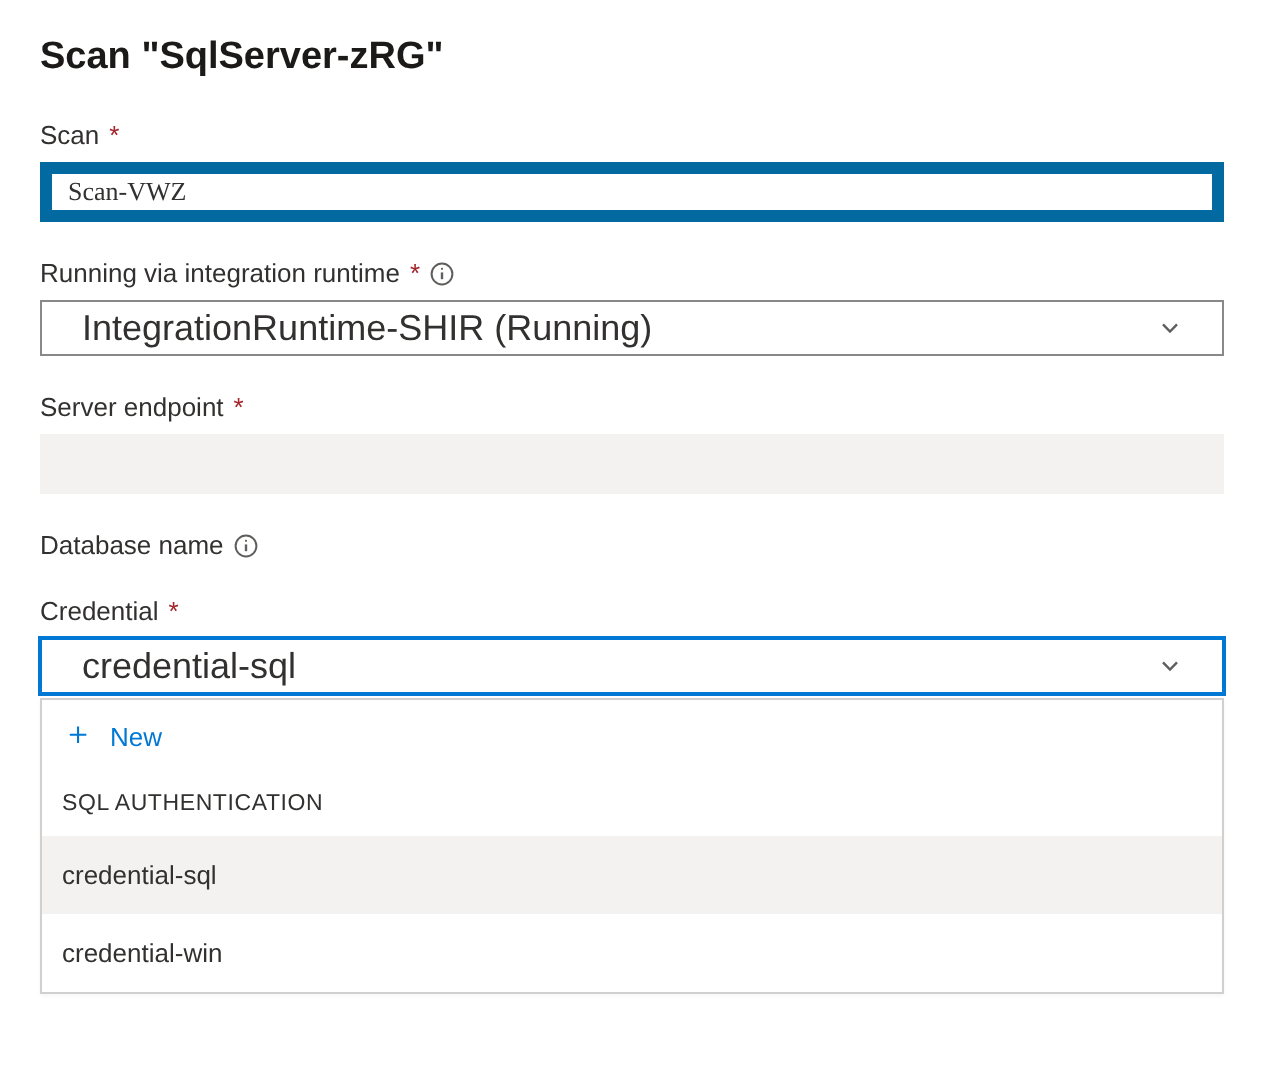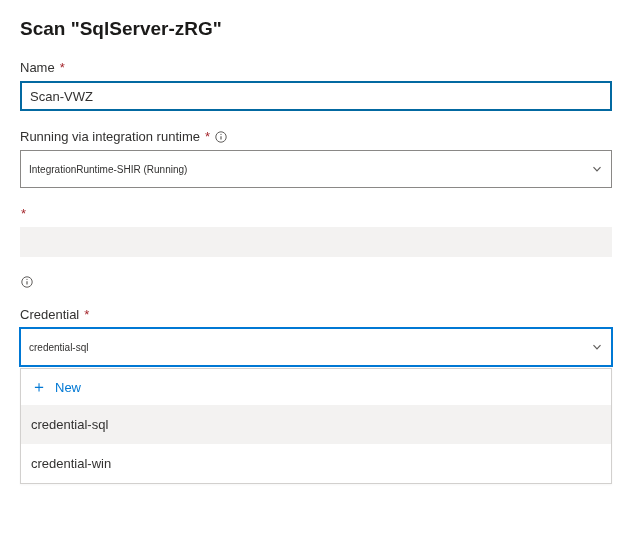--- a/index.html
+++ b/index.html
@@ -38,46 +38,46 @@
       align-items: center;
       justify-content: center;
       width: 14px;
       height: 14px;
       color: #605e5c;
     }
     .input {
       width: 100%;
       height: 30px;
       padding: 4px 8px;
-      border: 2px solid #0369a1;
+      border: 6px solid #0369a1;
       border-radius: 0;
       font-size: 13px;
-      font-family: Liberation Sans, sans-serif;
+      font-family: Liberation Serif, serif;
       color: #323130;
       background: #fff;
       outline: none;
     }
     .input-readonly {
       width: 100%;
       height: 30px;
       padding: 4px 8px;
       border: none;
       background: #f3f2f1;
     }
     .select {
       position: relative;
       width: 100%;
-      height: 38px;
+      height: 28px;
       border: 1px solid #8a8886;
       background: #fff;
       display: flex;
       align-items: center;
-      padding: 0 8px;
+      padding: 0 20px;
       cursor: pointer;
-      font-size: 10px;
+      font-size: 18px;
     }
     .select.open {
       border: 1px solid #0078d4;
       outline: 1px solid #0078d4;
     }
     .select-value {
       flex: 1;
       color: #323130;
     }
     .chevron {
@@ -124,21 +124,21 @@
       background: #f3f2f1;
     }
   </style>
 </head>
 <body>
 
 <div class="page-title">Scan "SqlServer-zRG"</div>
 
 <div class="field">
   <div class="field-label">
-    <span>Name</span>
+    <span>Scan</span>
     <span class="required">*</span>
   </div>
   <input class="input" type="text" value="Scan-VWZ" style="">
 </div>
 
 <div class="field">
   <div class="field-label">
     <span>Running via integration runtime</span>
     <span class="required">*</span>
     <span class="info-icon">
@@ -154,27 +154,29 @@
     <span class="chevron">
       <svg width="12" height="12" viewBox="0 0 12 12" fill="none" stroke="currentColor" stroke-width="1.2">
         <polyline points="2.5,4.2 6,7.8 9.5,4.2"></polyline>
       </svg>
     </span>
   </div>
 </div>
 
 <div class="field">
   <div class="field-label">
+    <span>Server endpoint</span>
     <span class="required">*</span>
   </div>
   <div class="input-readonly"></div>
 </div>
 
 <div class="field">
   <div class="field-label">
+    <span>Database name</span>
     <span class="info-icon">
       <svg width="12" height="12" viewBox="0 0 12 12" fill="none" stroke="currentColor" stroke-width="1">
         <circle cx="6" cy="6" r="5.2"></circle>
         <line x1="6" y1="5.2" x2="6" y2="8.6" stroke-width="1.2"></line>
         <circle cx="6" cy="3.4" r="0.55" fill="currentColor" stroke="none"></circle>
       </svg>
     </span>
   </div>
 </div>
 
@@ -191,17 +193,18 @@
       </svg>
     </span>
   </div>
 
   <div class="dropdown-panel">
     <div class="dropdown-new">
       <span class="plus">＋</span>
       <span>New</span>
     </div>
 
+    <div class="dropdown-group-header">SQL AUTHENTICATION</div>
     <div class="dropdown-item selected">credential-sql</div>
 
     <div class="dropdown-item">credential-win</div>
   </div>
 </div>
 
 </body></html>

